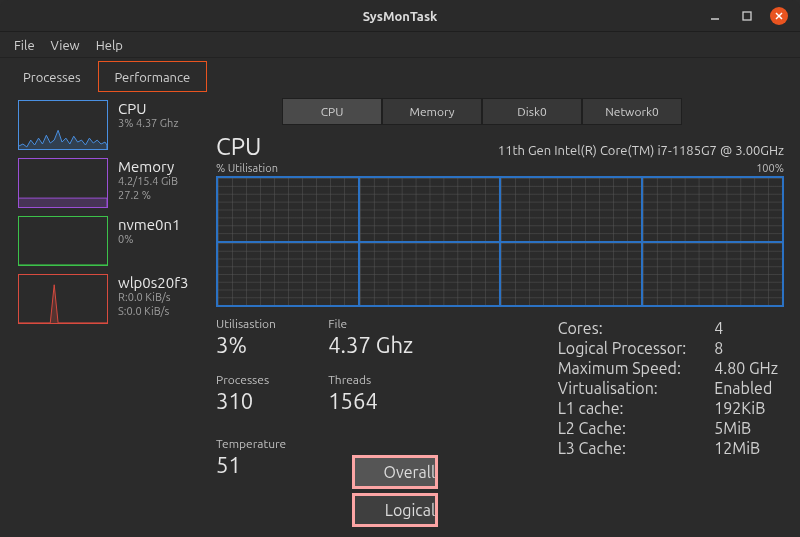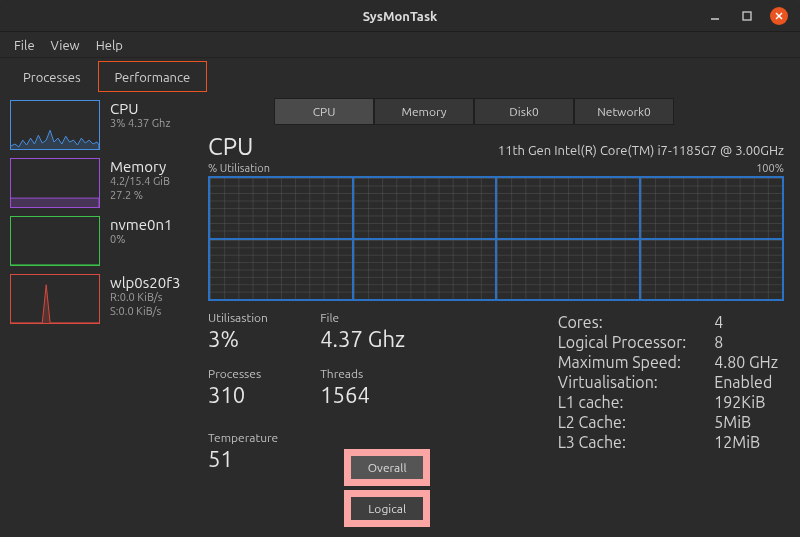--- a/index.html
+++ b/index.html
@@ -17,21 +17,21 @@
   
   .menubar { height: 26px; display: flex; align-items: center; gap: 16px; padding: 0 14px; background:#2b2b2b; border-bottom:1px solid #222;}
   .menubar span { font-size: 13px; color:#d0d0d0; }
 
   
   .page-tabs { height: 34px; display:flex; align-items:flex-end; padding: 0 6px; background:#2b2b2b; }
   .page-tab { padding: 8px 16px 7px; font-size:13px; color:#cfcfcf; border:1px solid transparent; }
   .page-tab.active { border:1px solid #e95420; border-bottom:1px solid #e95420; background:#2b2b2b; }
 
   
-  .main { display:flex; height: calc(537px - 32px - 26px - 34px); }
+  .main { display:flex; height: calc(537px - 32px - 26px - 34px); padding-left: 8px; }
 
   
   .sidebar { width: 200px; padding: 6px 6px; display:flex; flex-direction:column; gap:4px; }
   .side-item { display:flex; gap:10px; padding:2px 4px; }
   .mini { width: 90px; height: 50px; border:1px solid; flex-shrink:0; position:relative; overflow:hidden; background:#2b2b2b;}
   .mini svg { position:absolute; inset:0; }
   .side-text .hd { font-size:15px; color:#e8e8e8; font-weight:400; }
   .side-text .sub { font-size:11px; color:#9e9e9e; line-height:1.25; }
 
   
@@ -62,21 +62,21 @@
   .stat-block .lbl { font-size:12px; color:#bfbfbf; }
   .stat-block .val { font-size:22px; color:#e6e6e6; margin-top:2px; }
   .stat-col { display:flex; flex-direction:column; gap:16px; }
 
   .stats-right { margin-left:auto; font-size:16px; color:#cfcfcf; }
   .stats-right table td { padding: 0 4px; }
   .stats-right table td:first-child { color:#cfcfcf; }
   .stats-right table td:last-child { text-align:left; padding-left:22px; }
 
   .view-btns { display:flex; flex-direction:column; gap:4px; margin-left:24px; margin-top:26px;}
-  .view-btn { width:86px; padding:5px 0; text-align:center; background:#3f3f3f; border:7px solid #fca5a5; font-size:12px; color:#dcdcdc;}
+  .view-btn { width:86px; padding:5px 0; text-align:right; background:#3f3f3f; border:3px solid #fca5a5; font-size:16px; color:#dcdcdc;}
   .view-btn.active { background:#555; }
 
   .temp-block { margin-top:8px; }
 </style>
 </head>
 <body>
 
 <div class="titlebar">
   <div class="title">SysMonTask</div>
   <div class="win-btns">

